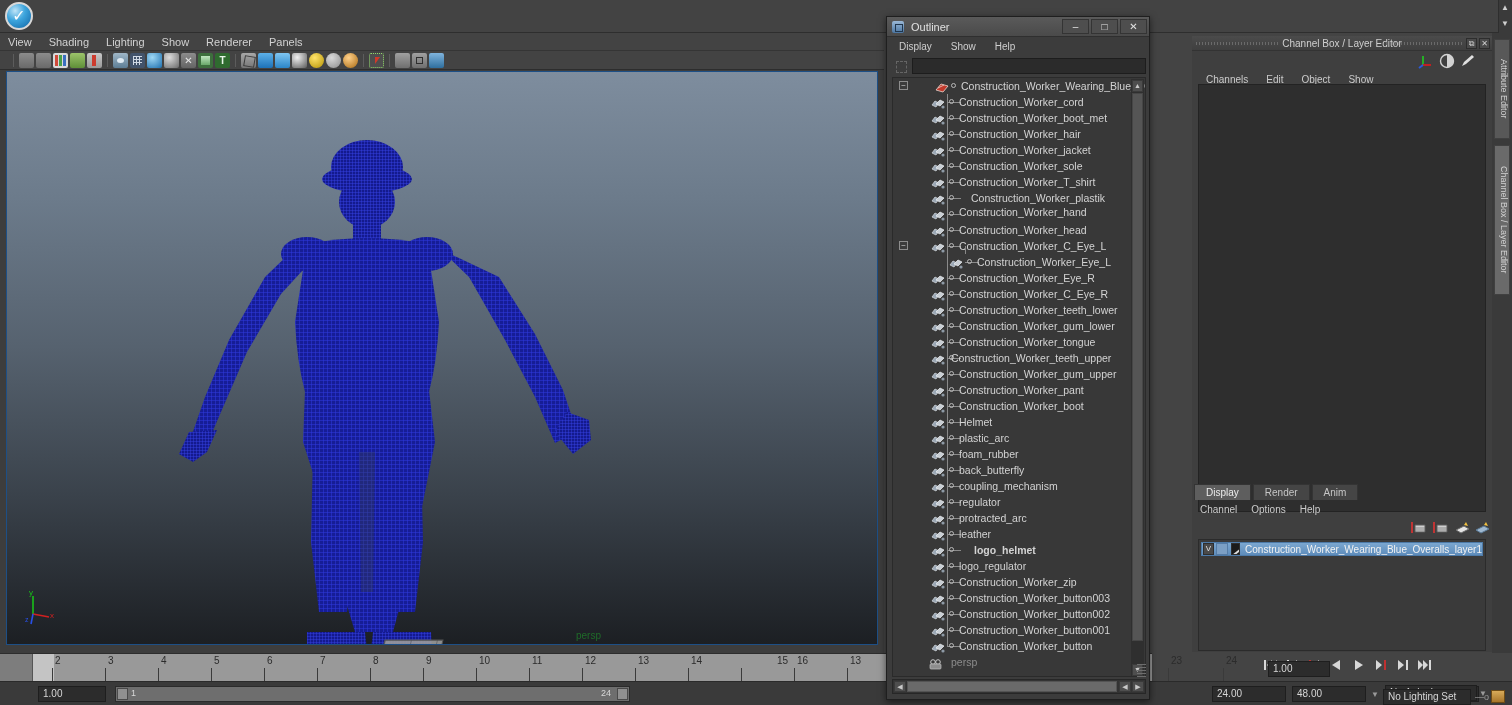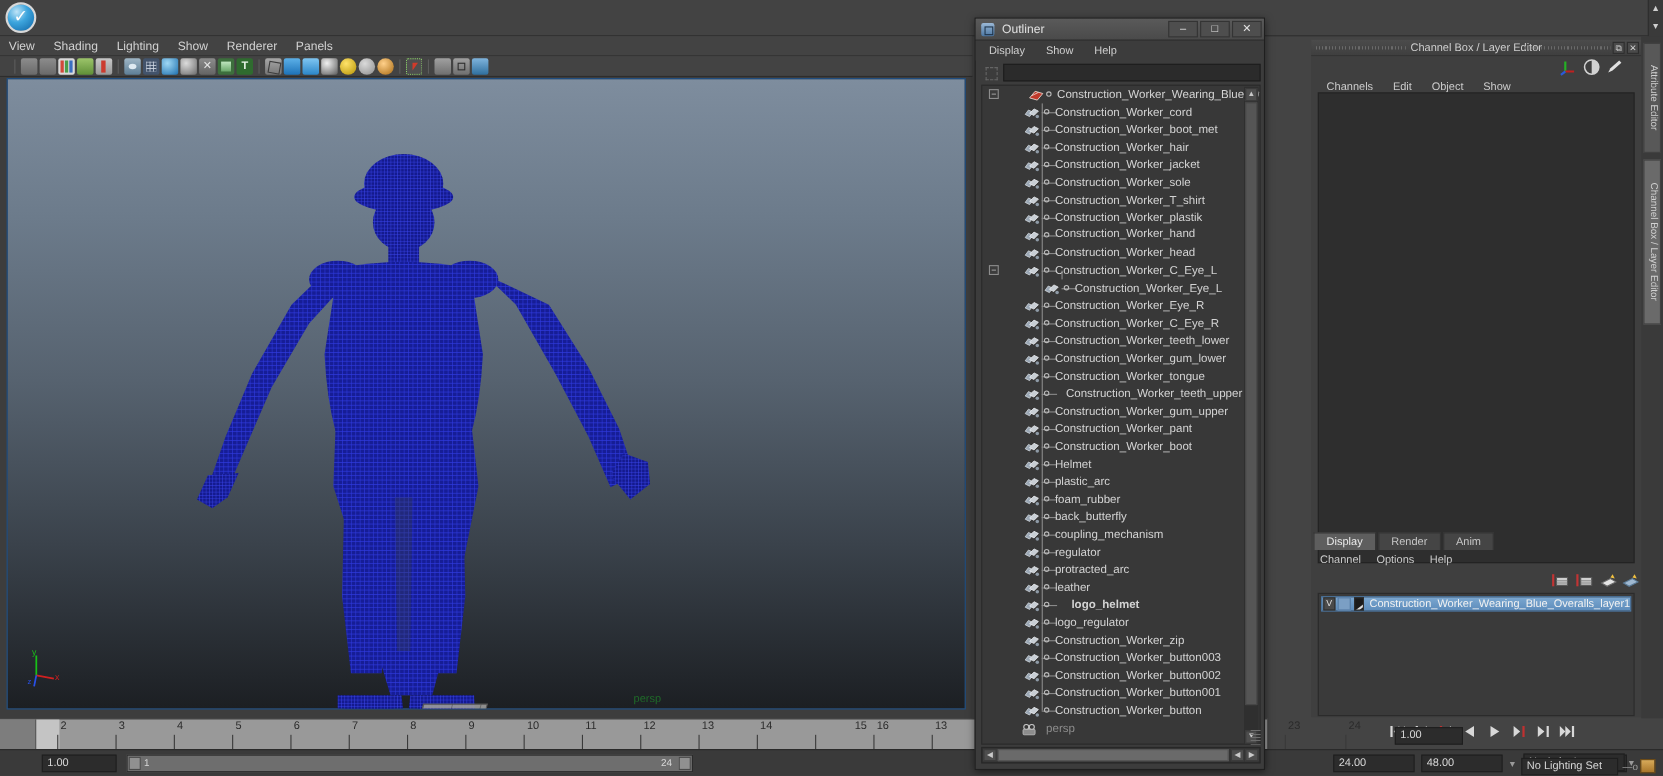--- a/index.html
+++ b/index.html
@@ -688,21 +688,21 @@
             <span class="ol-label" style="left: 66px; top: 2px;">Construction_Worker_T_shirt</span>
           </div>
           <div class="ol-row" style="position: absolute; top: 112px; left: 0px; width: 238px;">
             <span class="ol-connector" style="position: absolute; left: 54px; top: 8px; width: 14px; border-top: 1px solid rgb(138, 138, 138);"></span>
             <span style="position: absolute; left: 38px; top: 2px;"><svg width="14" height="11" viewBox="0 0 14 11">
                 <path d="M1 6 L4 2 L8 4 L5 8 Z" fill="#9aa7b5" stroke="#d8dde2" stroke-width="0.7"></path>
                 <path d="M5 5 L9 1 L13 3 L9 7 Z" fill="#c8ced4" stroke="#eef1f4" stroke-width="0.7"></path>
                 <circle cx="12" cy="8" r="1.6" fill="#8e9aa6"></circle>
               </svg></span>
             <span class="ol-bullet" style="left: 56px; top: 5px;"></span>
-            <span class="ol-label" style="left: 66px; top: 2px;">Construction_Worker_plastik</span>
+            <span class="ol-label" style="left: 78px; top: 2px;">Construction_Worker_plastik</span>
           </div>
           <div class="ol-row" style="position: absolute; top: 128px; left: 0px; width: 238px;">
             <span class="ol-connector" style="position: absolute; left: 54px; top: 8px; width: 14px; border-top: 1px solid rgb(138, 138, 138);"></span>
             <span style="position: absolute; left: 38px; top: 2px;"><svg width="14" height="11" viewBox="0 0 14 11">
                 <path d="M1 6 L4 2 L8 4 L5 8 Z" fill="#9aa7b5" stroke="#d8dde2" stroke-width="0.7"></path>
                 <path d="M5 5 L9 1 L13 3 L9 7 Z" fill="#c8ced4" stroke="#eef1f4" stroke-width="0.7"></path>
                 <circle cx="12" cy="8" r="1.6" fill="#8e9aa6"></circle>
               </svg></span>
             <span class="ol-bullet" style="left: 56px; top: 5px;"></span>
             <span class="ol-label" style="left: 66px; top: 0;">Construction_Worker_hand</span>
@@ -789,21 +789,21 @@
             <span class="ol-label" style="left: 66px; top: 2px;">Construction_Worker_tongue</span>
           </div>
           <div class="ol-row" style="position: absolute; top: 272px; left: 0px; width: 238px;">
             <span class="ol-connector" style="position: absolute; left: 54px; top: 8px; width: 14px; border-top: 1px solid rgb(138, 138, 138);"></span>
             <span style="position: absolute; left: 38px; top: 2px;"><svg width="14" height="11" viewBox="0 0 14 11">
                 <path d="M1 6 L4 2 L8 4 L5 8 Z" fill="#9aa7b5" stroke="#d8dde2" stroke-width="0.7"></path>
                 <path d="M5 5 L9 1 L13 3 L9 7 Z" fill="#c8ced4" stroke="#eef1f4" stroke-width="0.7"></path>
                 <circle cx="12" cy="8" r="1.6" fill="#8e9aa6"></circle>
               </svg></span>
             <span class="ol-bullet" style="left: 56px; top: 5px;"></span>
-            <span class="ol-label" style="left: 76px; top: 2px;">Construction_Worker_teeth_upper</span>
+            <span class="ol-label" style="left: 58px; top: 2px;">Construction_Worker_teeth_upper</span>
           </div>
           <div class="ol-row" style="position: absolute; top: 288px; left: 0px; width: 238px;">
             <span class="ol-connector" style="position: absolute; left: 54px; top: 8px; width: 14px; border-top: 1px solid rgb(138, 138, 138);"></span>
             <span style="position: absolute; left: 38px; top: 2px;"><svg width="14" height="11" viewBox="0 0 14 11">
                 <path d="M1 6 L4 2 L8 4 L5 8 Z" fill="#9aa7b5" stroke="#d8dde2" stroke-width="0.7"></path>
                 <path d="M5 5 L9 1 L13 3 L9 7 Z" fill="#c8ced4" stroke="#eef1f4" stroke-width="0.7"></path>
                 <circle cx="12" cy="8" r="1.6" fill="#8e9aa6"></circle>
               </svg></span>
             <span class="ol-bullet" style="left: 56px; top: 5px;"></span>
             <span class="ol-label" style="left: 66px; top: 2px;">Construction_Worker_gum_upper</span>

